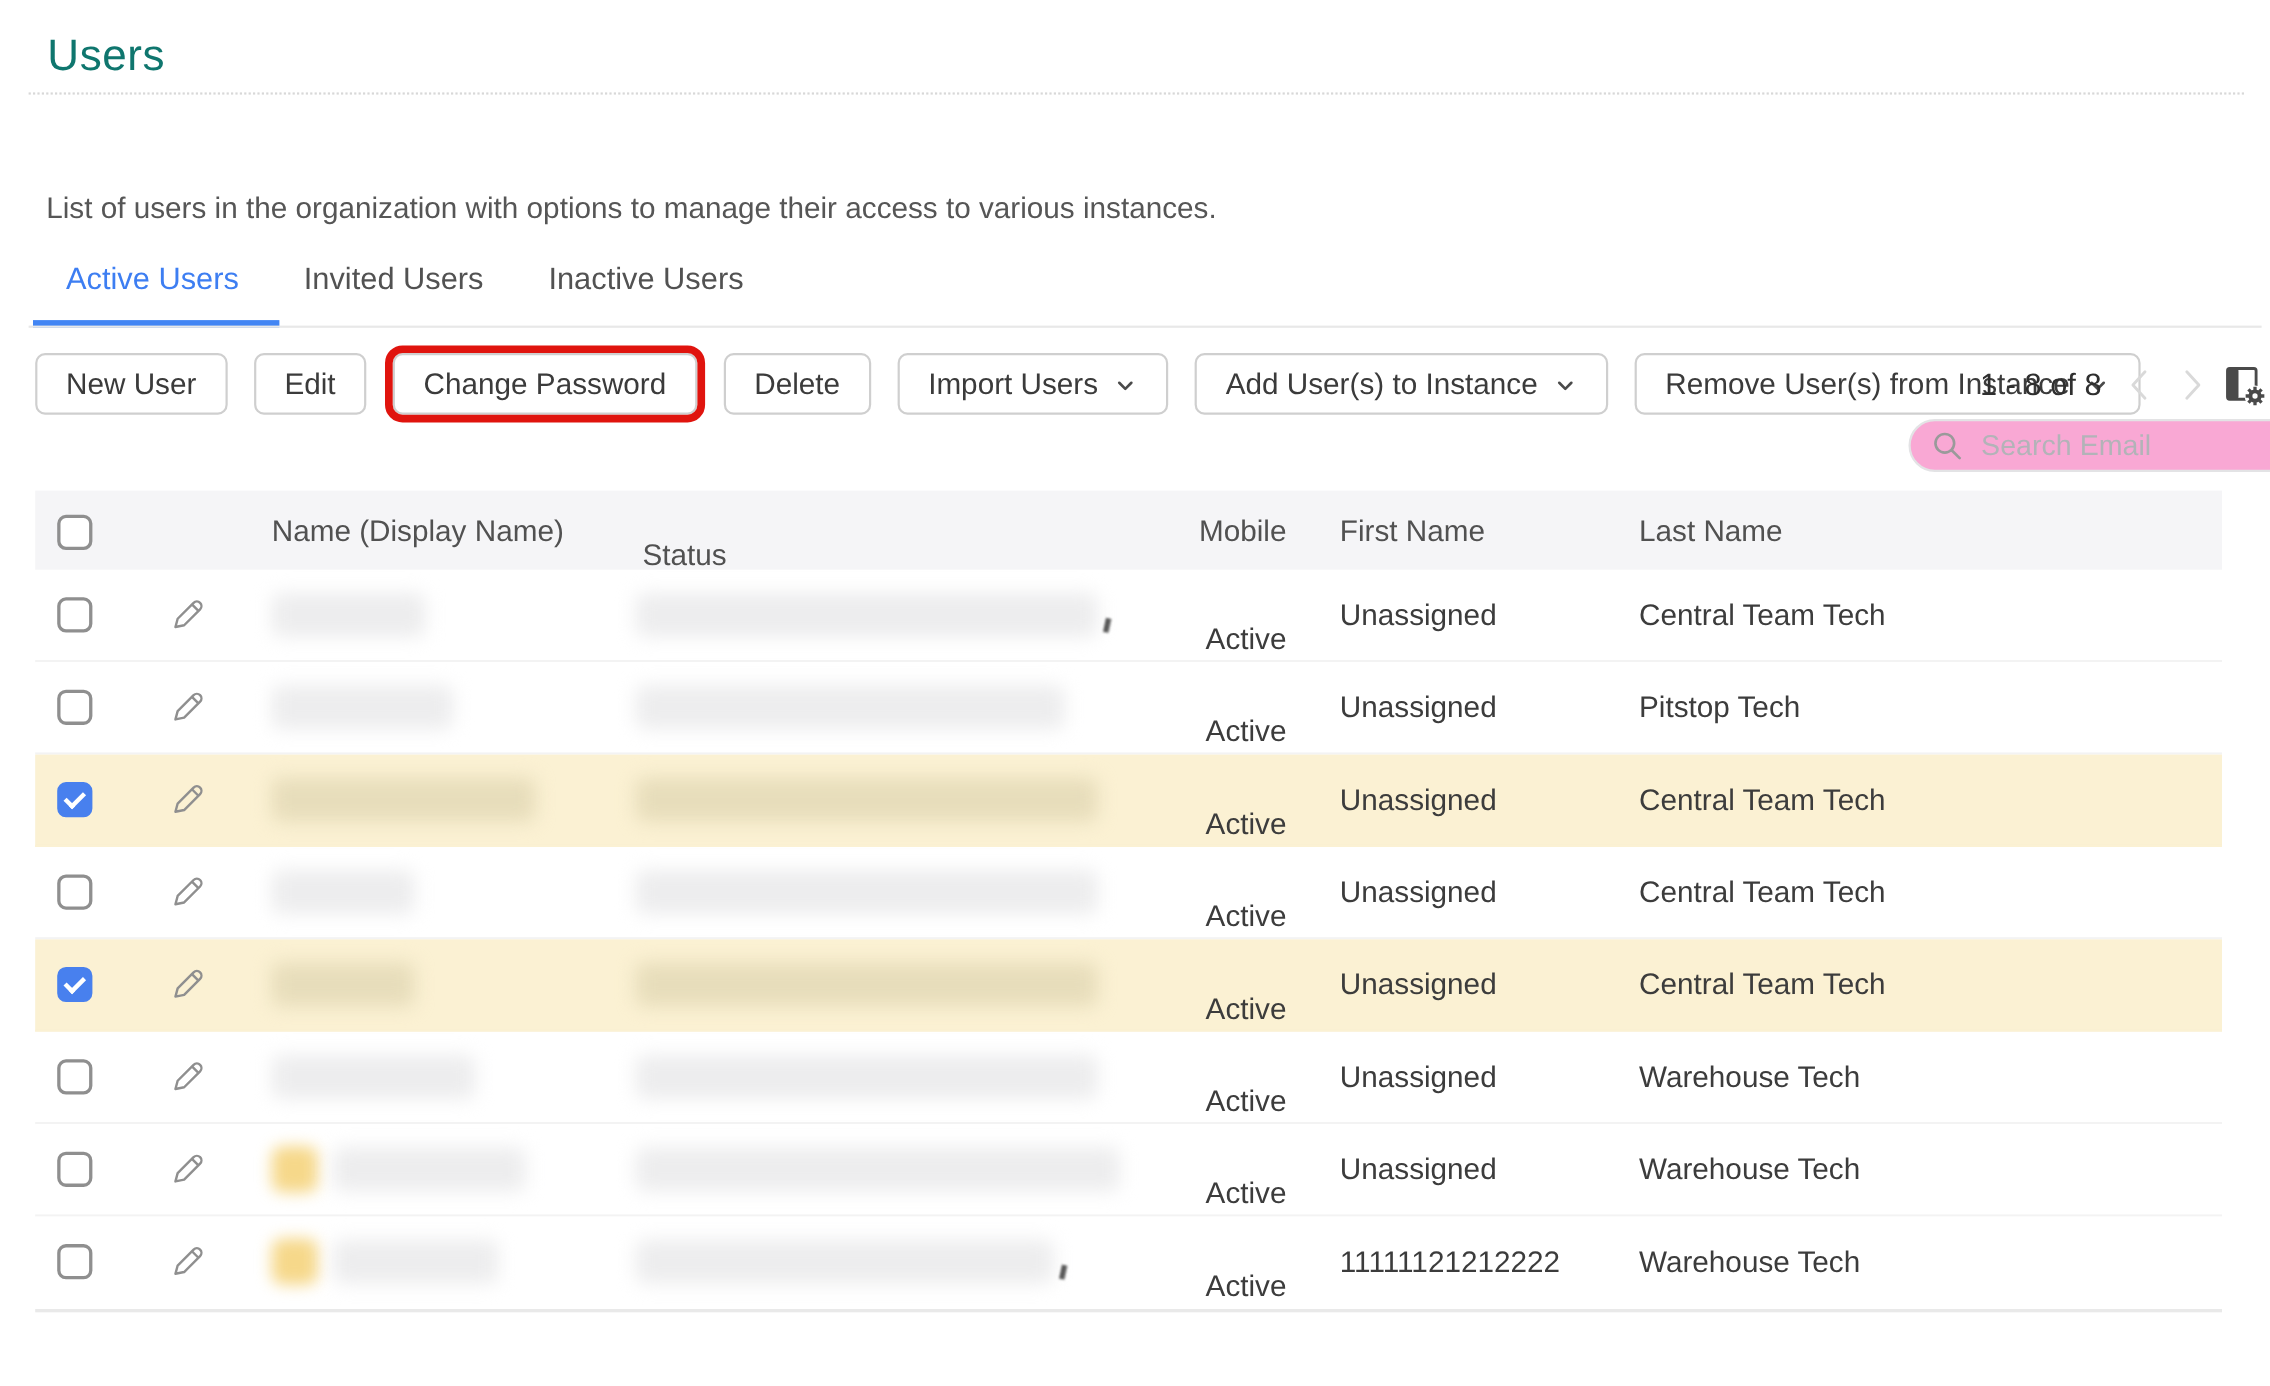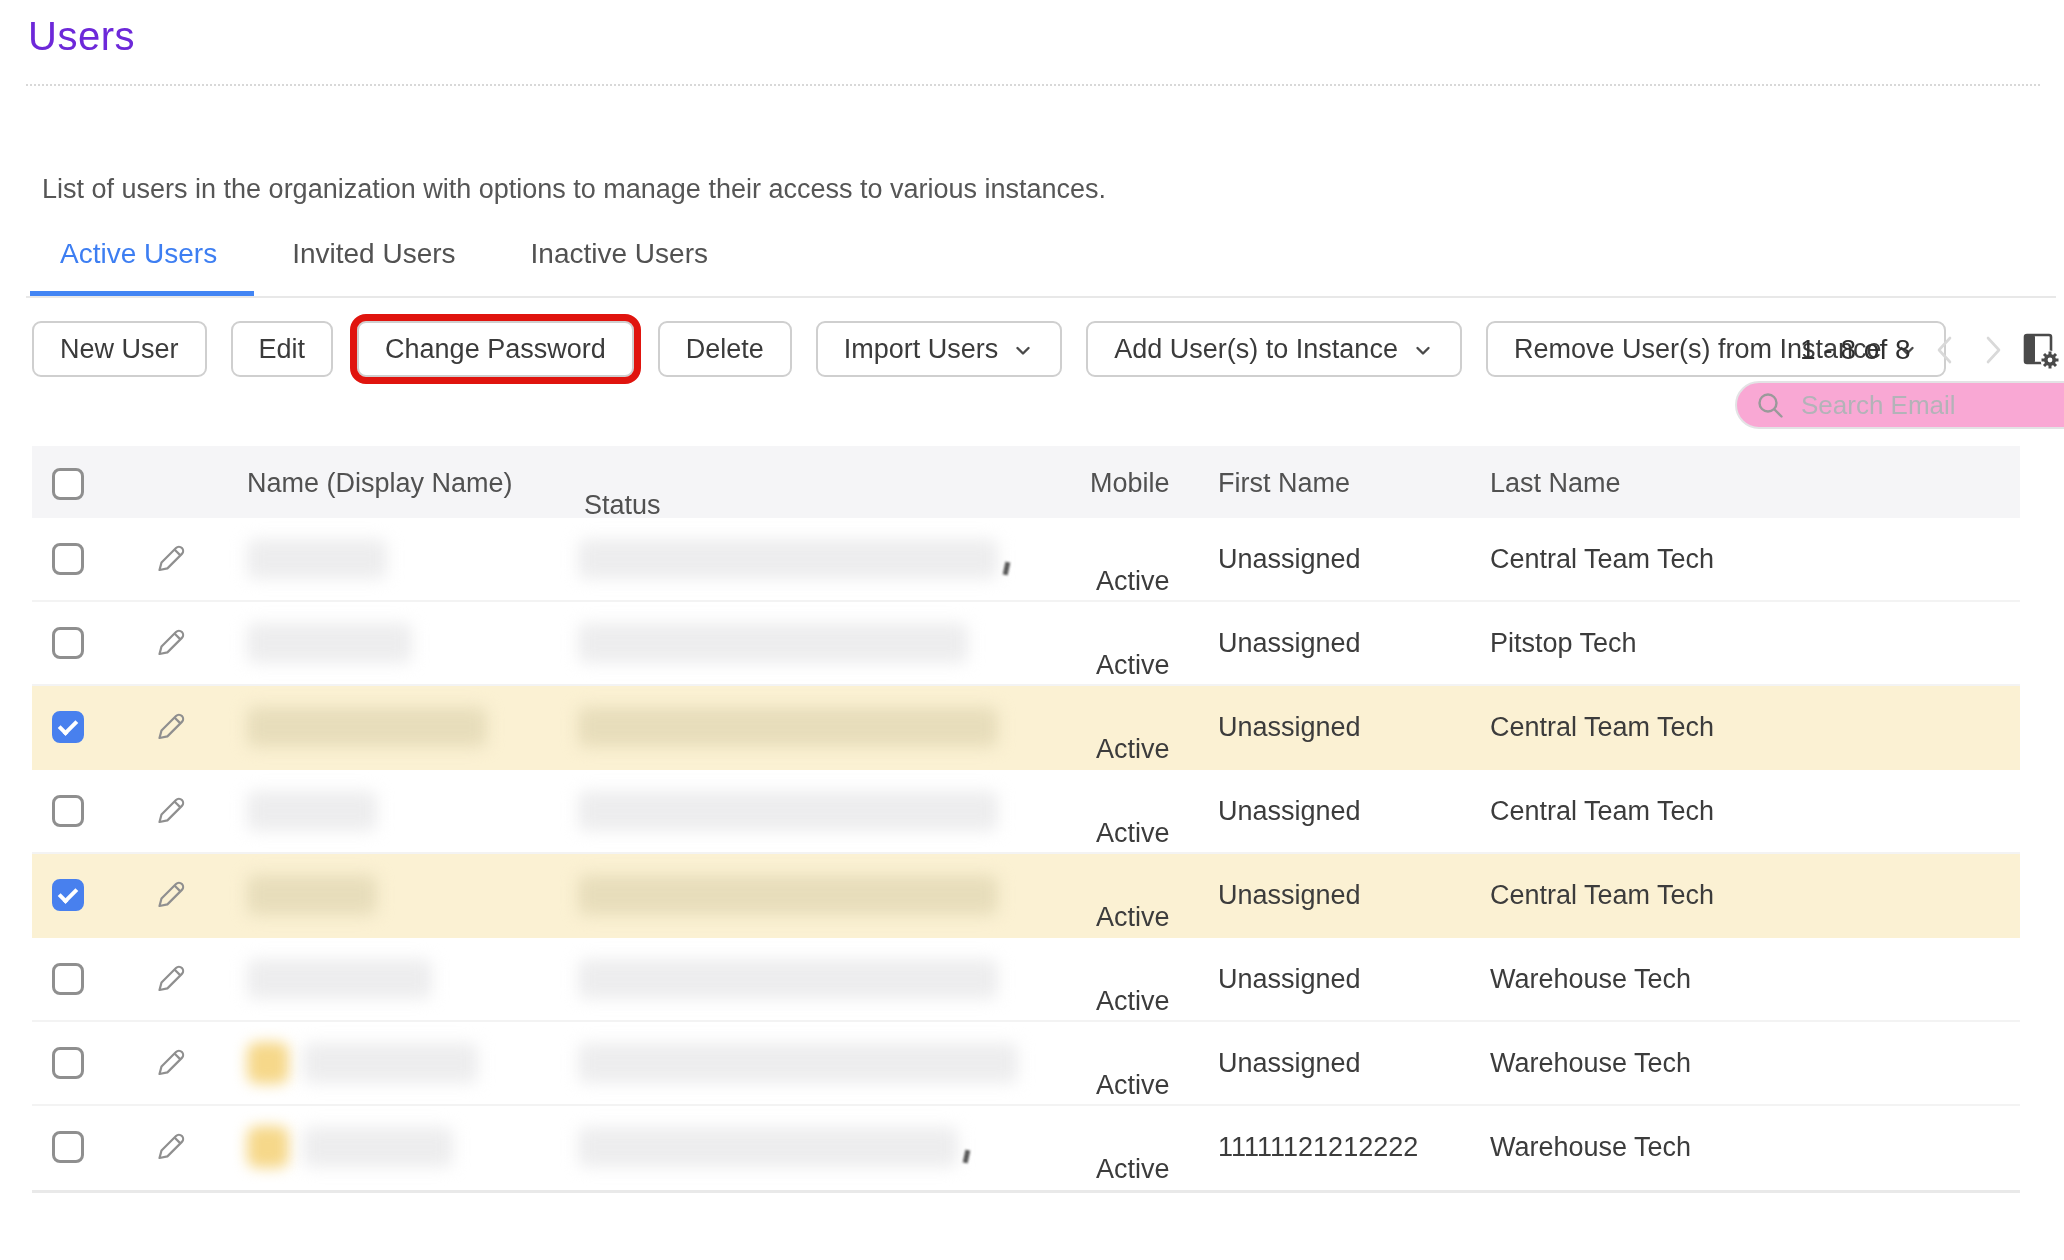--- a/index.html
+++ b/index.html
@@ -3,33 +3,33 @@
 <meta charset="utf-8">
 <style>
   html,body{margin:0;padding:0;background:#fff;}
   body{
     width:2064px;height:1260px;position:relative;overflow:hidden;
     font-family:"Liberation Sans","DejaVu Sans",sans-serif;
     -webkit-font-smoothing:antialiased;color:#3c3c3c;
   }
   
   .page-title{
-    position:absolute;left:28px;top:14px;margin:0;
-    font-size:40px;font-weight:400;color:#6d28d9;letter-spacing:.5px;
+    position:absolute;left:28px;top:14px;margin:15px;
+    font-size:40px;font-weight:400;color:#0f766e;letter-spacing:.5px;
   }
   .title-divider{
     position:absolute;left:26px;right:24px;top:84px;height:0;
     border-top:2px dotted #d8d8d8;
   }
   .page-desc{
     position:absolute;left:26px;top:158px;margin:16px;
     font-size:27px;color:#565656;
   }
   
-  .tabs{position:absolute;left:60px;top:238px;display:flex;gap:75px;font-size:28px;}
+  .tabs{position:absolute;left:60px;top:238px;display:flex;gap:59px;font-size:28px;}
   .tab{color:#525252;cursor:pointer;white-space:nowrap;}
   .tab.active{color:#3d7ef2;}
   .tab-underline{position:absolute;left:30px;top:291px;width:224px;height:7px;background:#4285f4;}
   .tabs-baseline{position:absolute;left:26px;right:8px;top:296px;height:2px;background:#e8e8e8;}
   
   .toolbar{position:absolute;left:32px;top:321px;display:flex;gap:24px;align-items:flex-start;}
   .tbtn{
     height:56px;display:flex;align-items:center;gap:14px;
     padding:0 26px;background:#fff;border:2px solid #cfcfcf;border-radius:9px;
     font-family:inherit;font-size:27px;color:#3b3b3b;cursor:pointer;white-space:nowrap;

